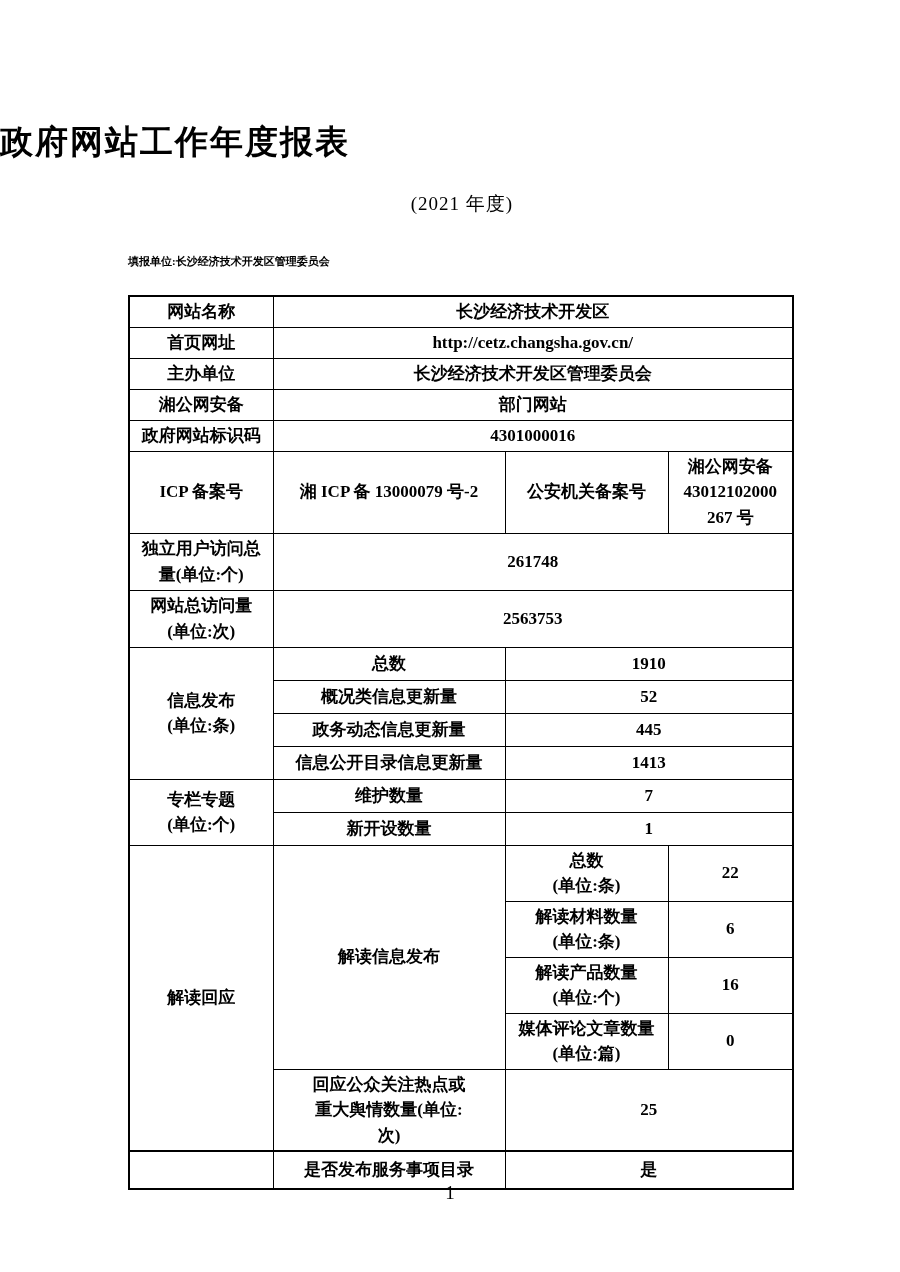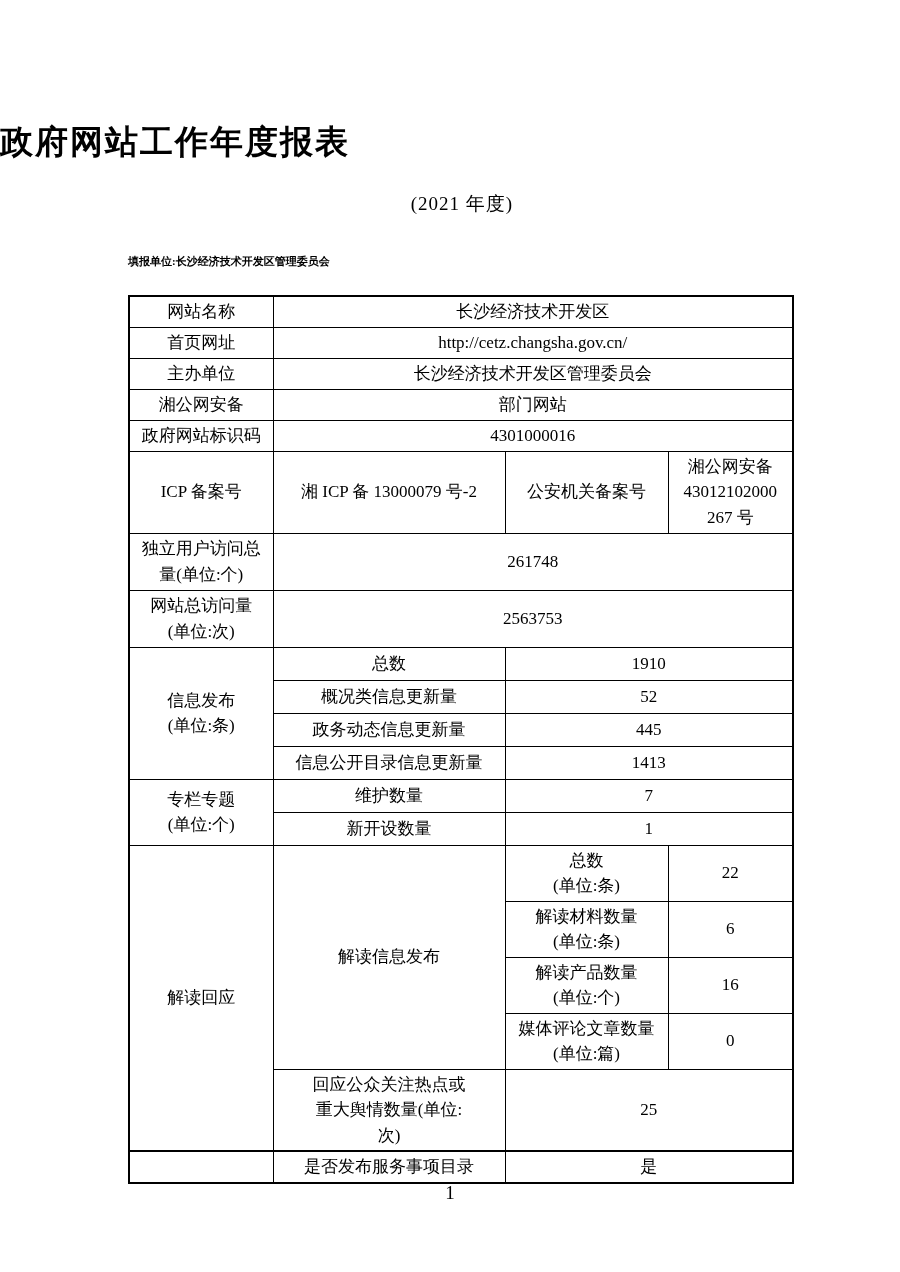--- a/index.html
+++ b/index.html
@@ -44,38 +44,39 @@
     font-weight: bold;
   }
   table.report {
     position: absolute;
     top: 295px;
     left: 128px;
     width: 664px;
     border-collapse: collapse;
     table-layout: fixed;
     border: 2px solid #000;
+    font-weight: bold;
   }
   table.report td {
     border: 1px solid #000;
     text-align: center;
     vertical-align: middle;
     font-size: 17px;
     line-height: 1.5;
     padding: 2px 6px;
     white-space: pre-line;
     overflow: hidden;
   }
   tr.h31 { height: 31px; }
   tr.h82 { height: 82px; }
   tr.h57 { height: 57px; }
   tr.h33 { height: 33px; }
   tr.h48 { height: 48px; }
   tr.h80 { height: 80px; }
-  tr.h38 { height: 31px; }
+  tr.h38 { height: 38px; }
   tr.section-break td { border-top: 2px solid #000; }
   td.al { text-align: left; }
   .page-number {
     position: absolute;
     top: 1182px;
     left: 0;
     width: 100%;
     text-align: center;
     font-size: 19px;
   }

